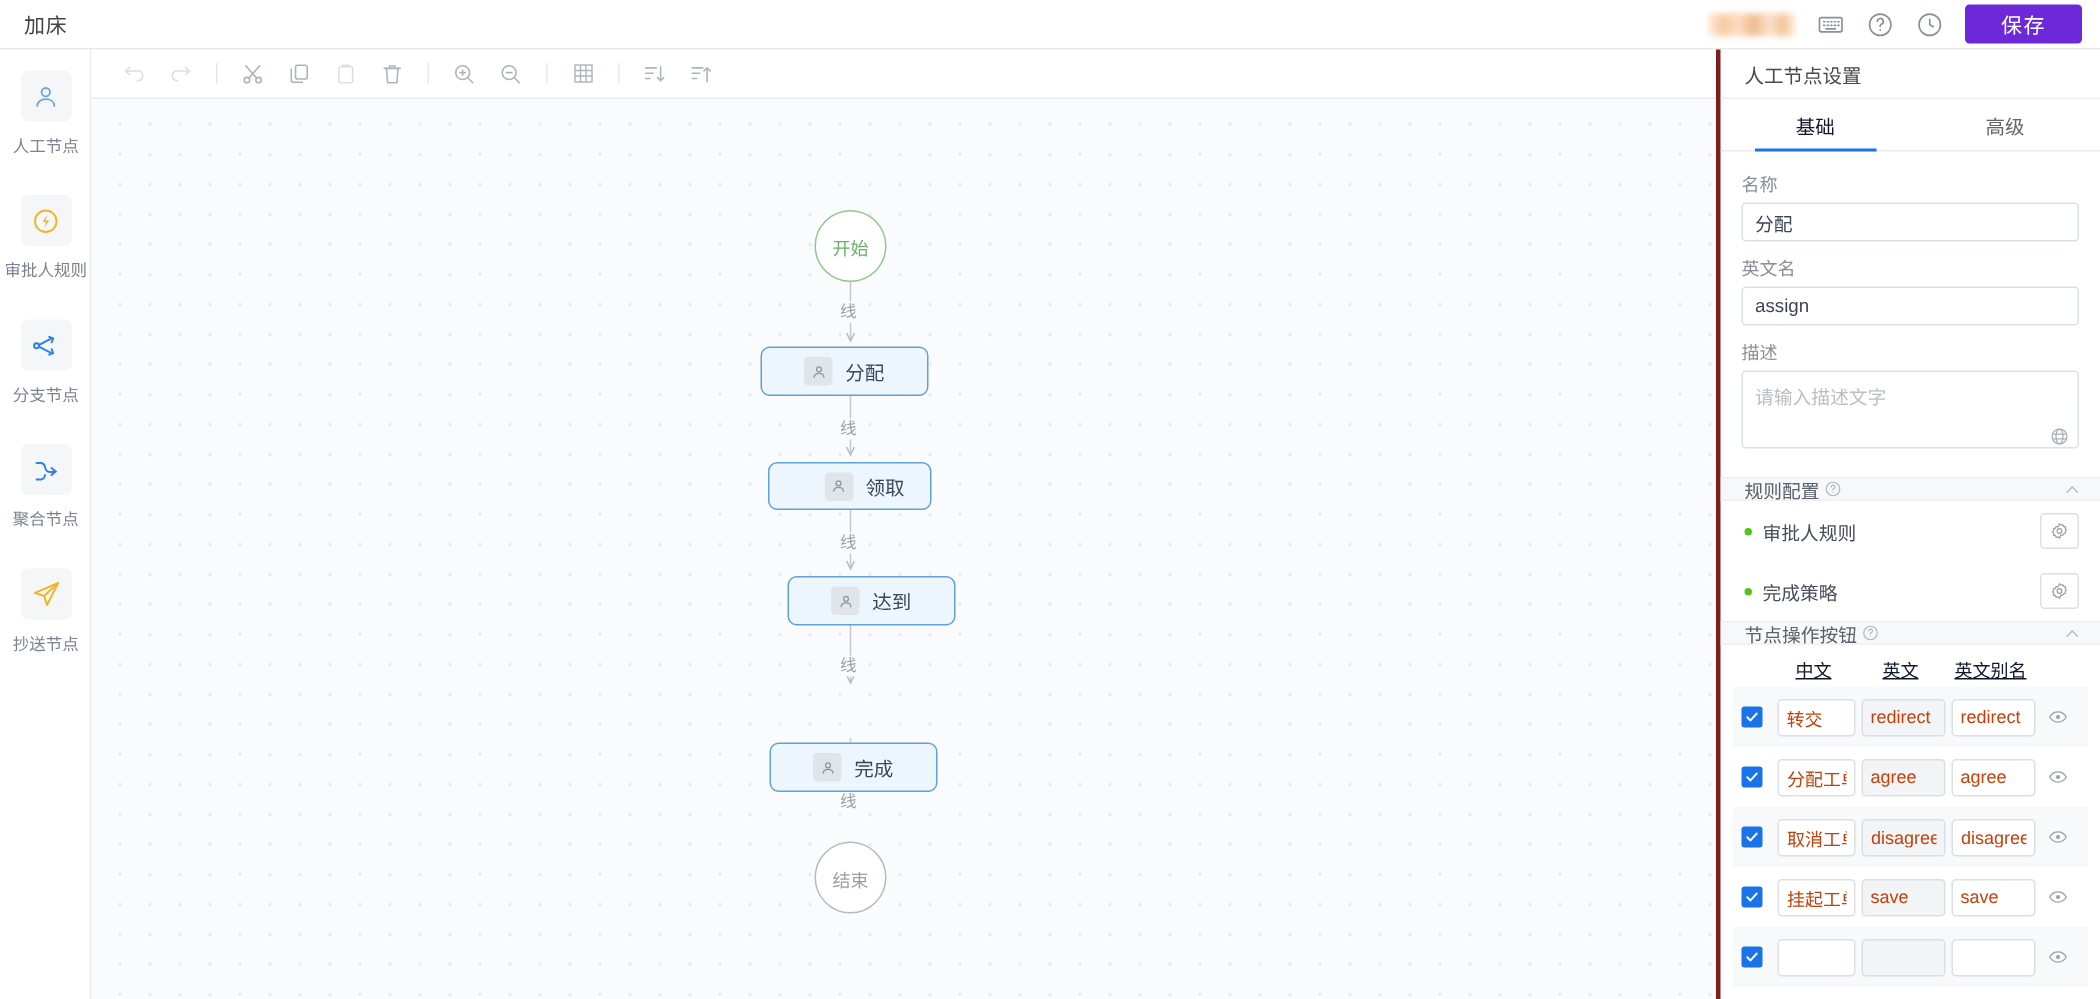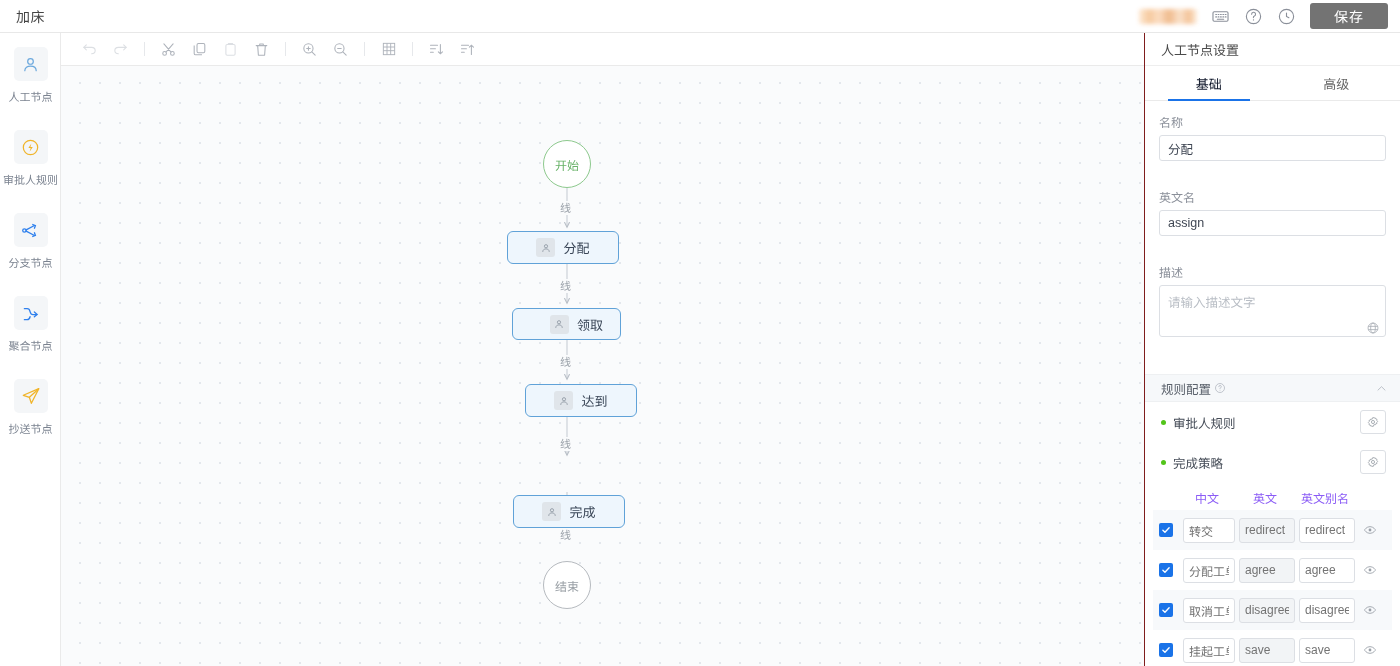--- a/index.html
+++ b/index.html
@@ -27,21 +27,21 @@
   }
   .redacted {
     width: 58px; height: 15px; border-radius: 2px;
     background: linear-gradient(90deg,#fde8d2 0%, #f6c79a 18%, #fbdcc0 34%,
                 #efb787 52%, #fae0c8 70%, #f3c093 86%, #fdeedd 100%);
     filter: blur(2.2px); opacity: .95;
   }
   .hicon { color: #8a8f99; display: flex; align-items: center; justify-content: center; }
   .hicon svg { display: block; }
   .save-btn {
-    background: #737373; color: #fff; font-size: 14px;
+    background: #6d28d9; color: #fff; font-size: 14px;
     width: 78px; height: 26px; border-radius: 3px; border: none;
     display: flex; align-items: center; justify-content: center;
     cursor: pointer; letter-spacing: 1px;
   }
 
   
   .palette {
     position: absolute; top: 33px; left: 0; width: 61px; height: 633px;
     background: #fff; border-right: 1px solid #eaeaea;
     padding-top: 14px;
@@ -102,21 +102,21 @@
   }
 
   .edge-label {
     position: absolute; background: #fafbfc; color: #9aa1a9;
     font-size: 11px; padding: 0 3px; line-height: 14px;
   }
 
   
   .panel {
     position: absolute; top: 33px; right: 0; width: 256px; height: 633px;
-    background: #fff; border-left: 1px solid #7f1d1d; overflow: hidden;
+    background: #fff; border-left: 3px solid #7f1d1d; overflow: hidden;
   }
   .panel-title {
     height: 33px; display: flex; align-items: center; padding-left: 16px;
     font-size: 13px; color: #4a4a4a; border-bottom: 1px solid #eee;
   }
   .panel-tabs { display: flex; border-bottom: 1px solid #eaeaea; height: 35px; }
   .panel-tab {
     flex: 1; display: flex; align-items: center; justify-content: center;
     font-size: 13px; color: #666; cursor: pointer; position: relative;
   }
@@ -127,73 +127,73 @@
   }
 
   .form-area { padding: 12px 14px 6px 14px; }
   .field-label { font-size: 12px; color: #8a8f99; margin-bottom: 5px; }
   .field-input {
     width: 100%; height: 26px; border: 1px solid #dcdfe4; border-radius: 3px;
     padding: 0 8px; font-size: 12.5px; color: #3f4653; background: #fff;
     font-family: "Liberation Sans", sans-serif; outline: none;
   }
   .field-input::placeholder { color: #b9bec5; }
-  .field-block { margin-bottom: 27px; }
+  .field-block { margin-bottom: 8px; }
   .textarea-wrap { position: relative; }
   .field-textarea {
     width: 100%; height: 52px; border: 1px solid #dcdfe4; border-radius: 3px;
     padding: 6px 8px; font-size: 12.5px; color: #3f4653; resize: none;
     font-family: "Liberation Sans", sans-serif; outline: none;
   }
   .field-textarea::placeholder { color: #b9bec5; }
   .globe-btn {
     position: absolute; right: 6px; bottom: 6px; color: #a9aeb5; cursor: pointer;
     display: flex;
   }
 
   .section-head {
-    height: 28px; background: #f6f8fa; border-top: 1px solid #eef0f2;
+    height: 16px; background: #f6f8fa; border-top: 1px solid #eef0f2;
     border-bottom: 1px solid #eef0f2; display: flex; align-items: center;
     padding: 0 12px 0 16px; font-size: 12.5px; color: #5a616b;
   }
   .q-icon { margin-left: 3px; color: #b3b8c0; display: inline-flex; }
   .chev { margin-left: auto; color: #b3b8c0; display: inline-flex; cursor: pointer; }
 
   .rule-row {
     height: 40px; display: flex; align-items: center; padding: 0 14px 0 16px;
   }
   .rule-dot {
     width: 5px; height: 5px; border-radius: 50%; background: #52c41a; margin-right: 7px;
   }
   .rule-label { font-size: 12.5px; color: #464d58; }
   .gear-btn {
     margin-left: auto; width: 26px; height: 24px; border: 1px solid #dcdfe4;
     border-radius: 3px; display: flex; align-items: center; justify-content: center;
     color: #9aa0a8; cursor: pointer; background: #fff;
   }
 
   .btn-table { padding: 2px 8px 0 8px; }
-  .bt-head { display: flex; align-items: center; height: 26px; font-size: 12px; color: #8b5cf6; }
+  .bt-head { display: flex; align-items: center; height: 26px; font-size: 12px; color: #0f172a; text-decoration: underline; }
   .bt-head .c0 { width: 26px; }
   .bt-head .c1 { width: 56px; text-align: center; }
   .bt-head .c2 { width: 60px; text-align: center; }
   .bt-head .c3 { width: 60px; text-align: center; }
   .bt-head .c4 { width: 24px; }
   .bt-row {
     display: flex; align-items: center; height: 40px; gap: 4px;
   }
   .bt-row.alt { background: #f7f9fb; }
   .bt-check {
     width: 14px; height: 14px; border-radius: 2px; background: #1a73e8;
     display: flex; align-items: center; justify-content: center; cursor: pointer;
     margin-left: 6px; margin-right: 6px; flex: none;
   }
   .cell-input {
     height: 25px; border: 1px solid #dcdfe4; border-radius: 3px; padding: 0 5px;
-    font-size: 12px; color: #737373; background: #fff; outline: none;
+    font-size: 12px; color: #c2410c; background: #fff; outline: none;
     font-family: "Liberation Sans", sans-serif;
   }
   .cell-zh { width: 52px; }
   .cell-en { width: 56px; background: #f2f4f6; }
   .cell-alias { width: 56px; }
   .eye-btn { width: 22px; display: flex; align-items: center; justify-content: center; color: #9aa0a8; cursor: pointer; }
 </style>
 </head>
 <body>
 
@@ -495,20 +495,35 @@
       <span class="rule-dot"></span>
       <span class="rule-label">完成策略</span>
       <span class="gear-btn">
         <svg width="14" height="14" viewBox="0 0 24 24" fill="none" stroke="currentColor" stroke-width="1.4">
           <circle cx="12" cy="12" r="2.7"></circle>
           <path d="M12 3.8l1.6 1.5 2.1-.5 1 1.9 2.1.5-.3 2.1 1.5 1.6-1.5 1.6.3 2.1-2.1.5-1 1.9-2.1-.5L12 20.2l-1.6-1.5-2.1.5-1-1.9-2.1-.5.3-2.1L4 12.9l1.5-1.6-.3-2.1 2.1-.5 1-1.9 2.1.5z"></path>
         </svg>
       </span>
     </div>
 
+    <div class="section-head">
+      <span>节点操作按钮</span>
+      <span class="q-icon">
+        <svg width="12" height="12" viewBox="0 0 24 24" fill="none" stroke="currentColor" stroke-width="1.6">
+          <circle cx="12" cy="12" r="9"></circle>
+          <path d="M9.6 9.4a2.5 2.5 0 1 1 3.1 2.4c-.6.25-.8.7-.8 1.3v.3" stroke-linecap="round"></path>
+          <circle cx="12" cy="16.4" r=".9" fill="currentColor" stroke="none"></circle>
+        </svg>
+      </span>
+      <span class="chev">
+        <svg width="13" height="13" viewBox="0 0 24 24" fill="none" stroke="currentColor" stroke-width="1.6" stroke-linecap="round">
+          <path d="M5.5 15 12 8.6l6.5 6.4"></path>
+        </svg>
+      </span>
+    </div>
 
     <div class="btn-table">
       <div class="bt-head">
         <div class="c0"></div>
         <div class="c1">中文</div>
         <div class="c2">英文</div>
         <div class="c3">英文别名</div>
         <div class="c4"></div>
       </div>
 

